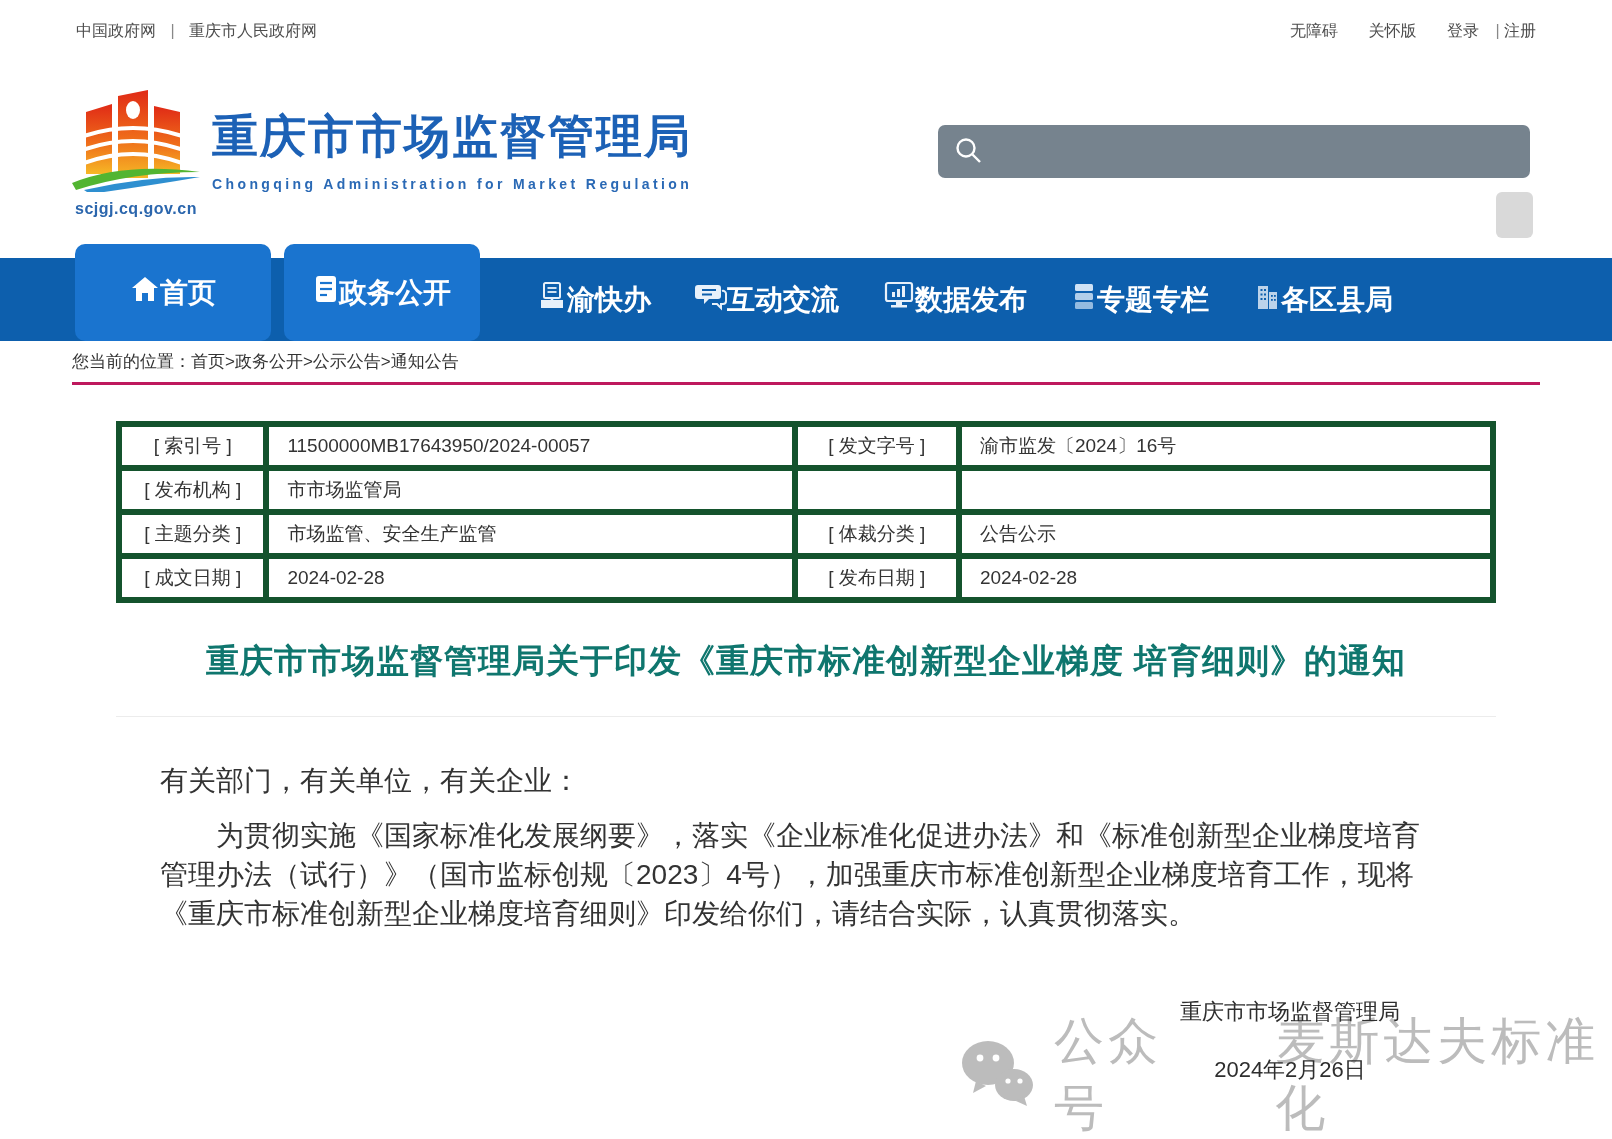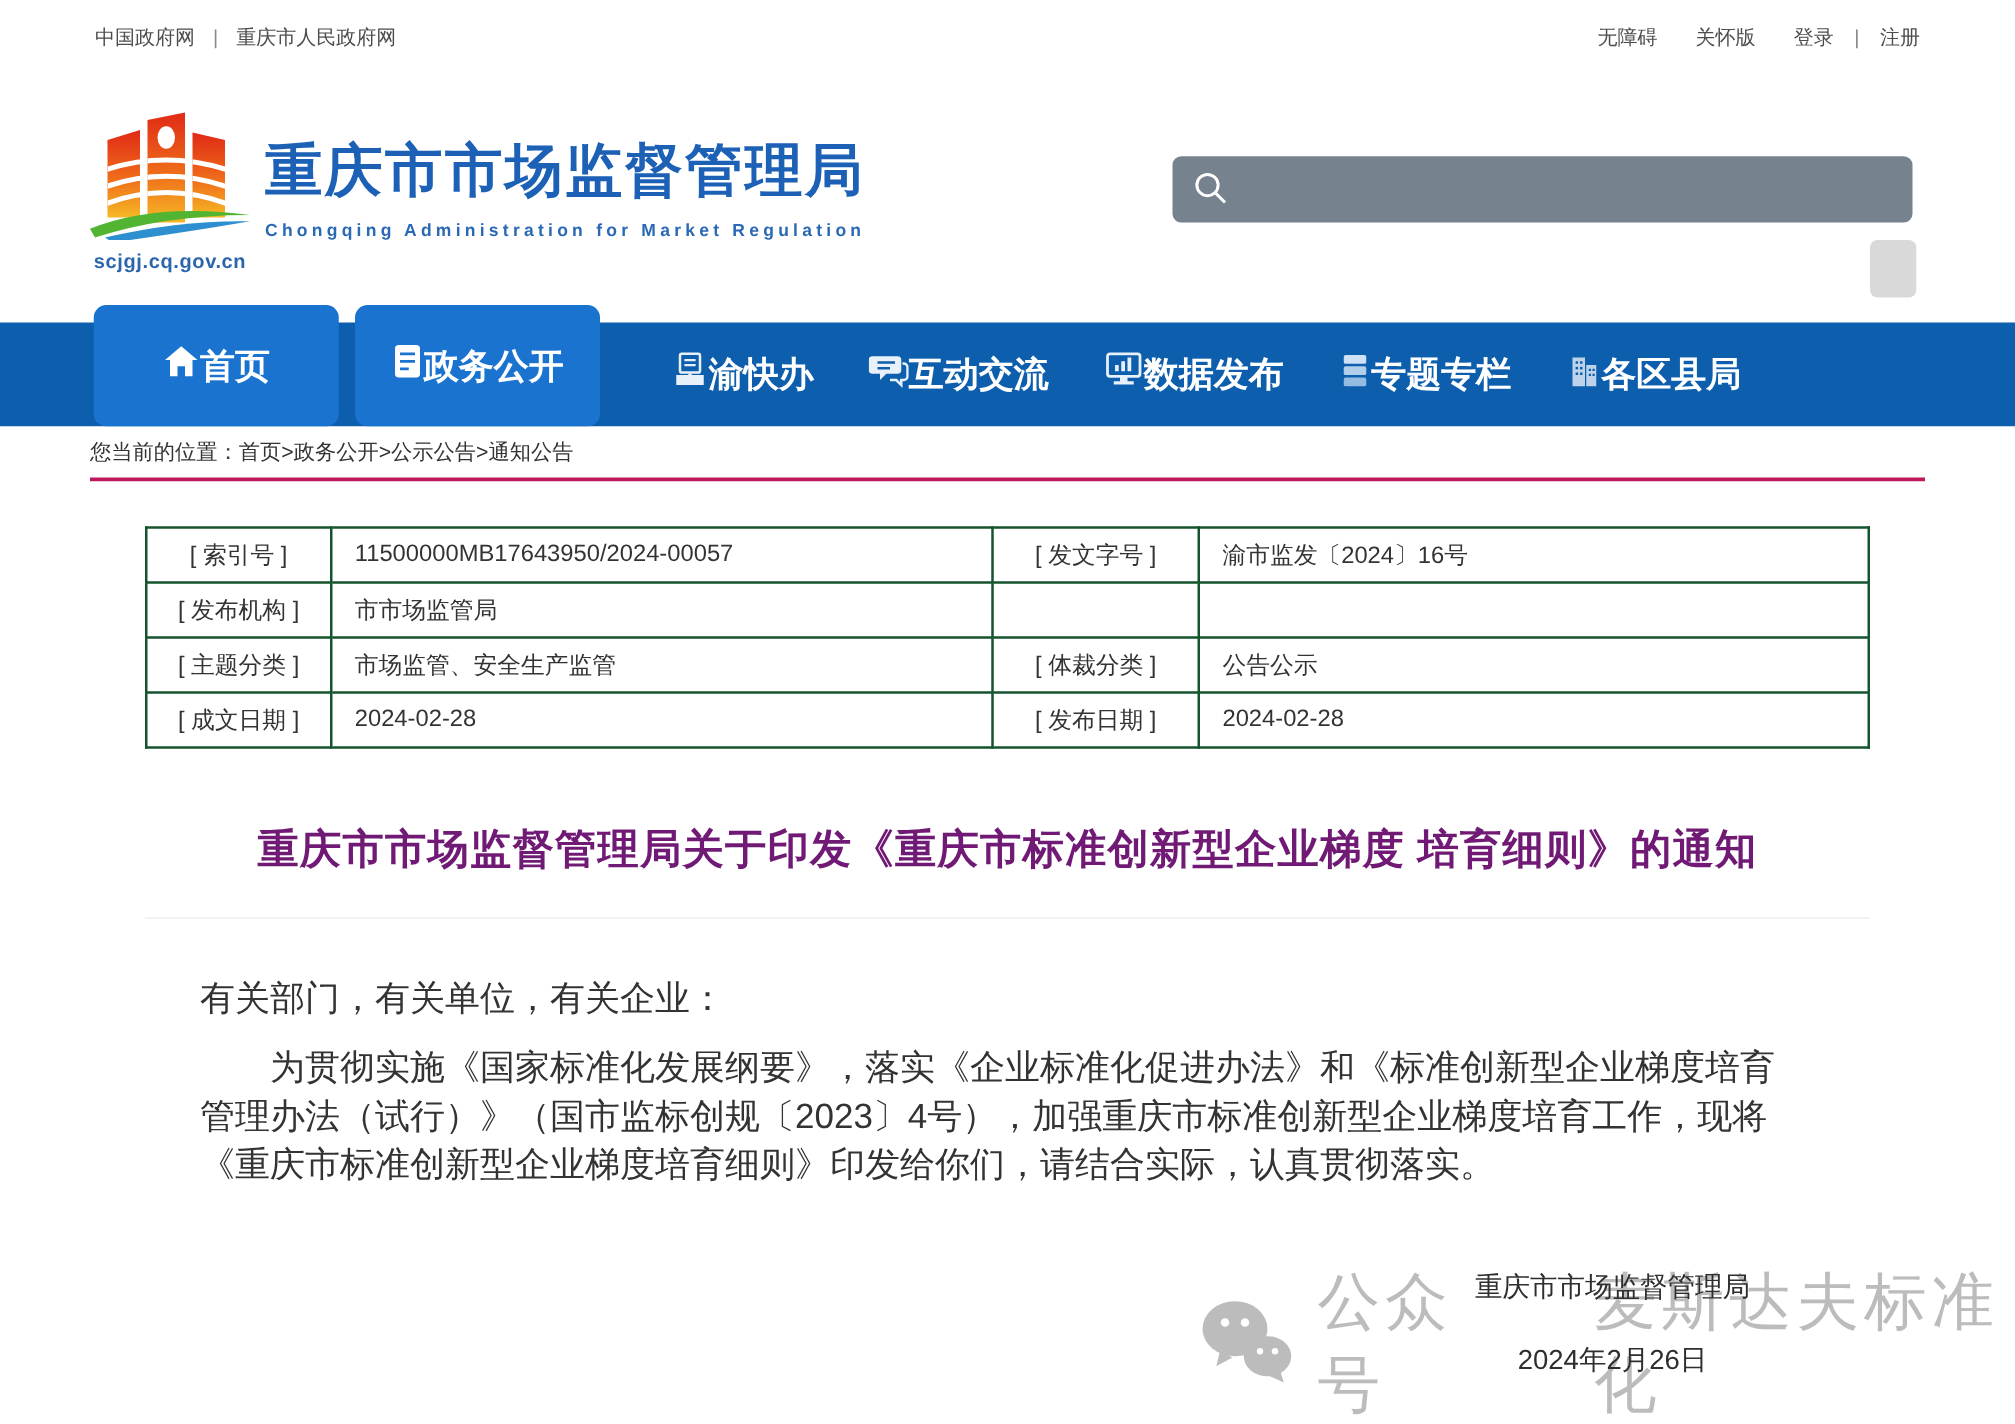--- a/index.html
+++ b/index.html
@@ -6,21 +6,21 @@
   html,body { width:1612px; height:1139px; overflow:hidden; background:#ffffff;
     font-family:"Liberation Sans","DejaVu Sans",sans-serif; }
 
   
   .topbar { height:62px; line-height:62px; padding:0 76px; display:flex;
     justify-content:space-between; font-size:16px; color:#4d4d4d; background:#fff;gap:41px; }
   .topbar a { color:#4d4d4d; text-decoration:none; cursor:pointer; }
   .topbar .sep { margin:0 10px; color:#888; }
   .topbar-right a { margin-left:26px; }
   .topbar-right .sep { margin:0 0 0 12px; }
-  .topbar-right .reg { margin-left:12px; }
+  .topbar-right .reg { margin-left:0; }
 
   
   .header { position:relative; height:196px; background:#fff; }
   .logo-wrap { position:absolute; left:66px; top:26px; width:140px; text-align:center; cursor:pointer; }
   .logo-url { margin-top:4px; font-size:16px; font-weight:bold; color:#2b66ad; letter-spacing:.5px; }
   .brand { position:absolute; left:212px; top:44px; cursor:pointer; }
   .brand-cn { font-size:46px; font-weight:bold; color:#1c61b6; letter-spacing:2px; }
   .brand-en { margin-top:8px; font-size:14px; font-weight:bold; color:#2a69b5; letter-spacing:3.4px; }
   .search-box { position:absolute; left:938px; top:63px; width:592px; height:53px;
     background:#76838e; border-radius:7px; display:flex; align-items:center; }
@@ -43,28 +43,28 @@
   .nav-item svg { flex:0 0 auto; }
 
   
   .crumb-wrap { margin:0 72px; border-bottom:3px solid #be185d; height:44px;
     display:flex; align-items:center; font-size:17px; color:#333; }
   .crumb-wrap .crumb-path { cursor:pointer; }
 
   
   .content { position:relative; width:1380px; margin:0 auto 0 116px; }
   table.meta { width:100%; border-collapse:collapse; margin-top:36px; font-size:19px; }
-  table.meta td { border:2px solid #14532d; height:44px; padding:0 18px; color:#333; }
+  table.meta td { border:6px solid #14532d; height:44px; padding:0 18px; color:#333; }
   td.lbl { width:148px; text-align:center; color:#4a4a4a; padding:0 4px; }
   td.lbl2 { width:165px; text-align:center; color:#4a4a4a; padding:0 4px; }
   td.val { width:530px; }
   td.val2 { width:537px; }
 
-  .doc-title { margin-top:58px; text-align:center; font-size:33px; font-weight:bold;
-    color:#701a75; letter-spacing:1px; }
+  .doc-title { margin-top:36px; text-align:center; font-size:33px; font-weight:bold;
+    color:#0f766e; letter-spacing:1px; }
   .title-divider { margin-top:32px; border-bottom:1px solid #ececec; }
 
   .doc-body { padding:0 50px 0 44px; font-size:28px; color:#333; line-height:39px; }
   .salutation { margin-top:44px; }
   .paragraph { margin-top:16px; text-indent:2em; }
 
   .sign-wrap { position:relative; margin-top:64px; text-align:right; padding-right:96px; z-index:1; }
   .signature { display:inline-block; text-align:center; font-size:22px; color:#2e2e2e; }
   .sig-date { margin-top:28px; font-size:22px; color:#2e2e2e; }
 

